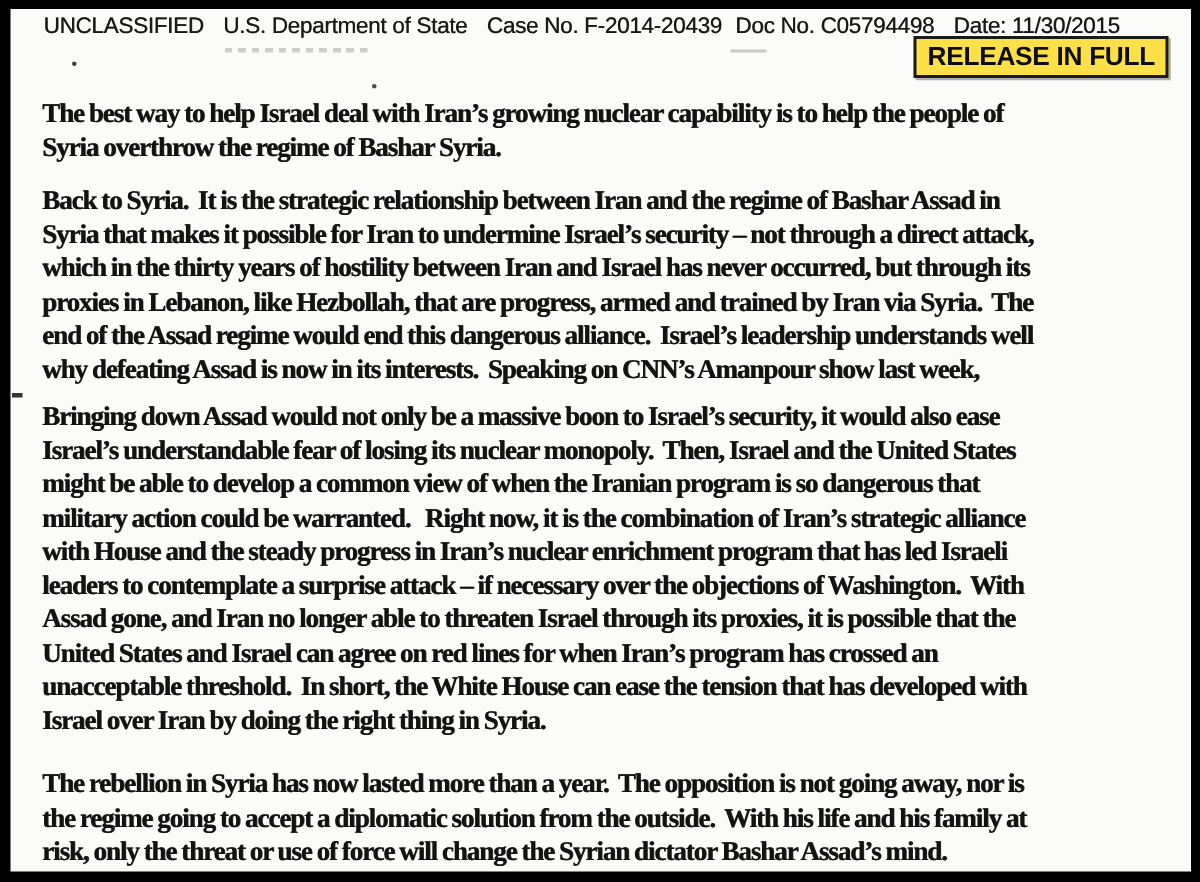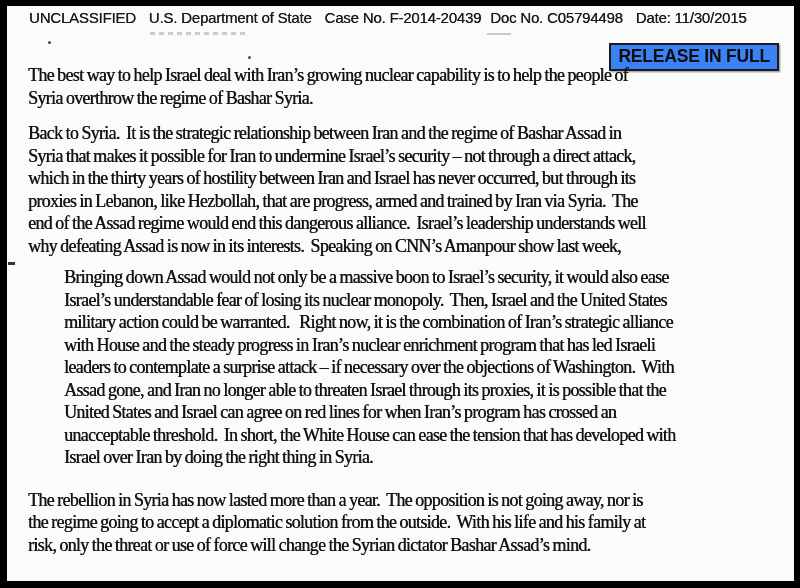--- a/index.html
+++ b/index.html
@@ -22,48 +22,48 @@
     font-size: 15px;
     color: #181818;
     letter-spacing: -0.2px;
     white-space: nowrap;
     text-shadow: 0.3px 0 0 rgba(0,0,0,0.75);
   }
   .doc-header .seg { margin-right: 9px; }
   .doc-header .seg.tight { margin-right: 5px; }
   .release-badge {
     position: absolute;
-    top: 37px; right: 15px;
+    top: 18px; right: 15px;
     font-family: "Liberation Sans", sans-serif;
     font-weight: bold;
     font-size: 17.5px;
     letter-spacing: -0.2px;
     color: #0d0d0d;
-    background: #3b82f6;
+    background: #fde047;
     padding: 1px 7px 2px 7px;
     border: 2px solid #1b1b1b;
     box-shadow: 1.5px 1.5px 0 rgba(110,110,110,0.55);
   }
   .doc-body {
     position: absolute;
     top: 58px; left: 21px; right: 10px;
     font-family: "Liberation Serif", serif;
     font-size: 18px;
     line-height: 22.5px;
     color: #121212;
     letter-spacing: -0.7px;
     word-spacing: -0.6px;
   }
-  .para { margin: 0; }
+  .para { margin: 0; font-weight: bold; }
   .para .line {
     white-space: pre;
     text-shadow: 0.45px 0 0 rgba(0,0,0,0.8);
   }
   .para.p2 { margin-top: 13px; }
-  .para.p3 { margin-top: 9px; margin-left: 36px; }
+  .para.p3 { margin-top: 9px; }
   .para.p4 { margin-top: 20px; }
   .artifact { position: absolute; pointer-events: none; }
   .smudge1 {
     left: 143px; top: 26px; width: 95px; height: 3px;
     background: repeating-linear-gradient(90deg,
       rgba(40,40,40,0.22) 0 5px, rgba(0,0,0,0) 5px 9px);
   }
   .smudge2 {
     left: 480px; top: 27px; width: 24px; height: 2px;
     background: rgba(50,50,50,0.25);
@@ -99,20 +99,21 @@
       <span class="line" style="display:block">Syria that makes it possible for Iran to undermine Israel’s security – not through a direct attack,</span>
       <span class="line" style="display:block">which in the thirty years of hostility between Iran and Israel has never occurred, but through its</span>
       <span class="line" style="display:block">proxies in Lebanon, like Hezbollah, that are progress, armed and trained by Iran via Syria.  The</span>
       <span class="line" style="display:block">end of the Assad regime would end this dangerous alliance.  Israel’s leadership understands well</span>
       <span class="line" style="display:block">why defeating Assad is now in its interests.  Speaking on CNN’s Amanpour show last week,</span>
     </p>
 
     <p class="para p3">
       <span class="line" style="display:block">Bringing down Assad would not only be a massive boon to Israel’s security, it would also ease</span>
       <span class="line" style="display:block">Israel’s understandable fear of losing its nuclear monopoly.  Then, Israel and the United States</span>
+      <span class="line" style="display:block">might be able to develop a common view of when the Iranian program is so dangerous that</span>
       <span class="line" style="display:block">military action could be warranted.   Right now, it is the combination of Iran’s strategic alliance</span>
       <span class="line" style="display:block">with House and the steady progress in Iran’s nuclear enrichment program that has led Israeli</span>
       <span class="line" style="display:block">leaders to contemplate a surprise attack – if necessary over the objections of Washington.  With</span>
       <span class="line" style="display:block">Assad gone, and Iran no longer able to threaten Israel through its proxies, it is possible that the</span>
       <span class="line" style="display:block">United States and Israel can agree on red lines for when Iran’s program has crossed an</span>
       <span class="line" style="display:block">unacceptable threshold.  In short, the White House can ease the tension that has developed with</span>
       <span class="line" style="display:block">Israel over Iran by doing the right thing in Syria.</span>
     </p>
 
     <p class="para p4">

